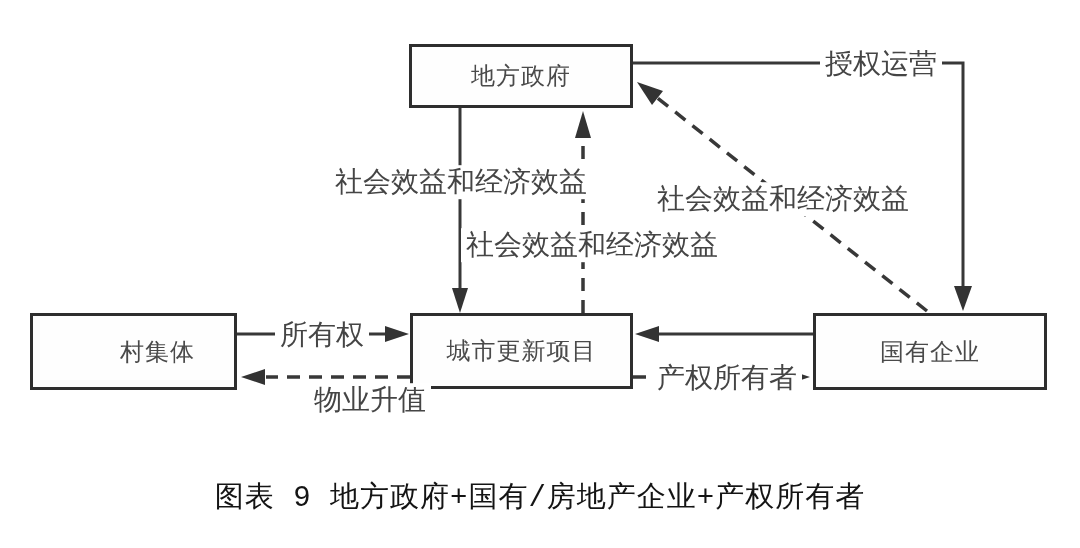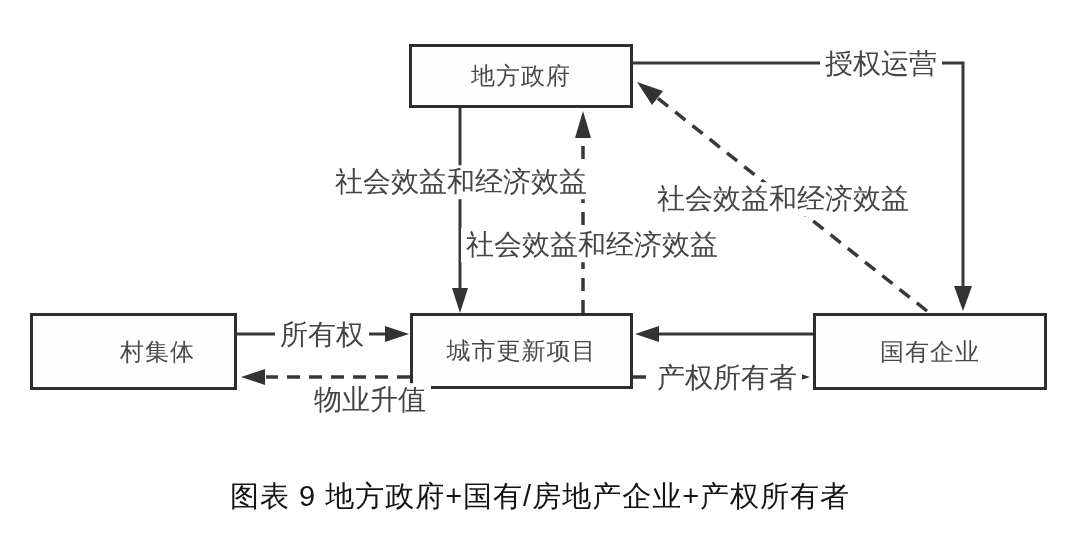--- a/index.html
+++ b/index.html
@@ -49,21 +49,21 @@
   .lbl-leaseback { left: 783px; top: 199px; }
   .lbl-ownership { left: 322px; top: 335px; }
   .lbl-appre     { left: 326px; top: 400px; margin-left: 44px; }
   .lbl-lease     { left: 727px; top: 335px; }
   .lbl-income    { left: 727px; top: 378px; }
   .caption {
     position: absolute;
     left: 0; top: 477px;
     width: 100%;
     text-align: center;
-    font-family: Liberation Sans, sans-serif;
+    font-family: Liberation Mono, monospace;
     font-size: 29px;
     color: #141414;
     letter-spacing: 1px;
   }
   .edge-line  { stroke: #383838; stroke-width: 3; fill: none; }
   .edge-dash  { stroke: #383838; stroke-width: 3.5; fill: none; stroke-dasharray: 13 9; }
   .arrowhead  { fill: #333333; stroke: none; }
 </style>
 </head>
 <body>

